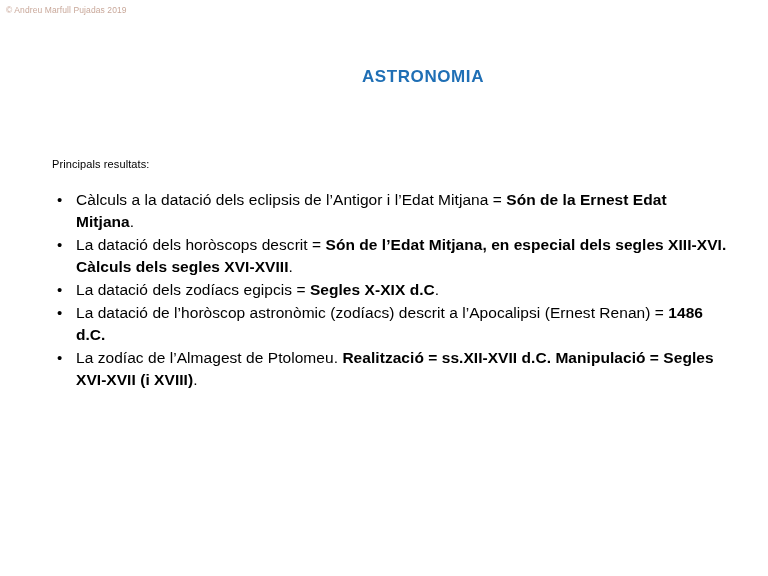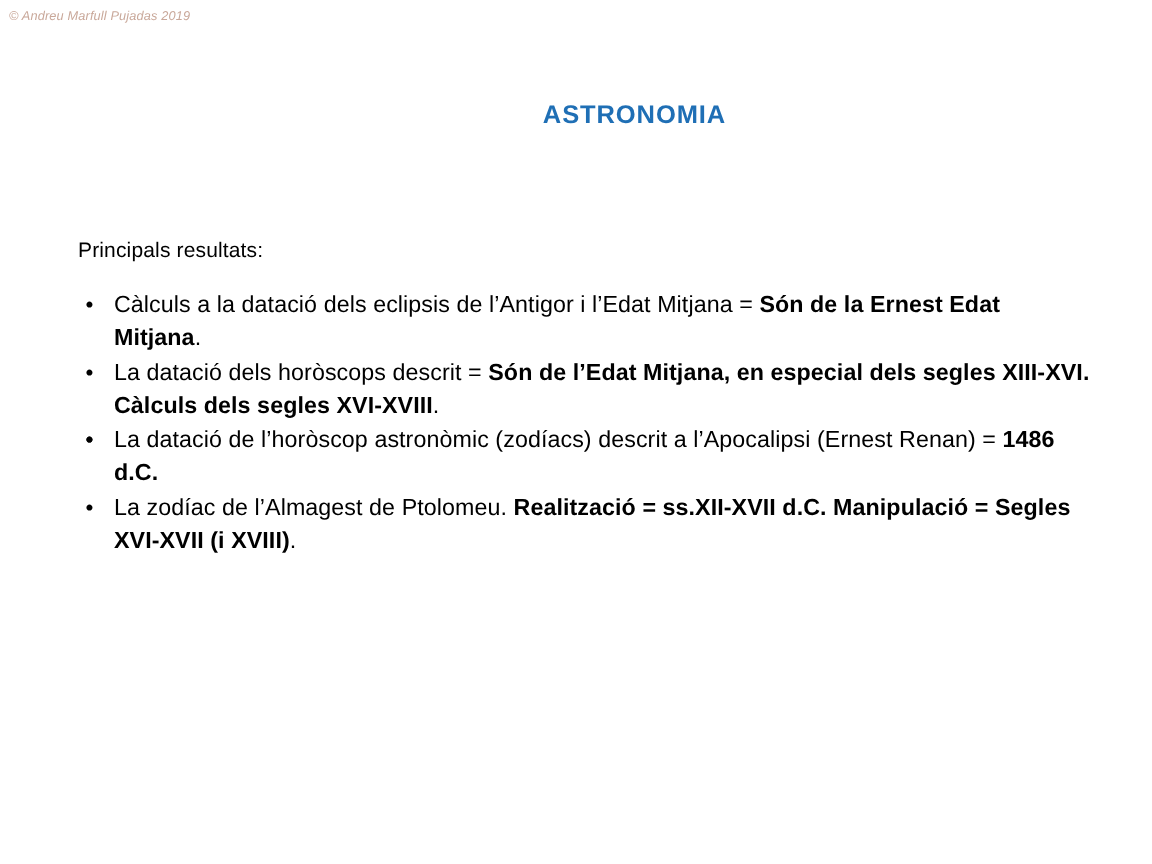--- a/index.html
+++ b/index.html
@@ -22,21 +22,20 @@
     box-sizing: border-box;
   }
   .copyright {
     position: absolute;
     top: 5px;
     left: 6px;
     font-size: 8.5px;
     color: #c9a89a;
     letter-spacing: 0.1px;
     font-family: "Liberation Sans", sans-serif;
-    font-style: italic;
   }
   .title-block {
     position: absolute;
     top: 66px;
     left: 0;
     width: 768px;
     text-align: center;
     margin-left: 39px;
   }
   .title-main {
@@ -52,21 +51,21 @@
     color: #1f6fb5;
     line-height: 24px;
   }
   .body-block {
     position: absolute;
     top: 158px;
     left: 52px;
     width: 676px;
   }
   .intro {
-    font-size: 14px;
+    font-size: 11px;
     color: #000;
     margin-bottom: 19px;
     letter-spacing: 0.1px;
   }
   ul.bullets {
     list-style: none;
     margin: 0;
     padding: 0;
   }
   ul.bullets > li {
@@ -97,19 +96,19 @@
 
   <div class="title-block">
     <div class="title-main">ASTRONOMIA</div>
   </div>
 
   <div class="body-block">
     <div class="intro">Principals resultats:</div>
     <ul class="bullets">
         <li><span class="dot">•</span><span><span>Càlculs a la datació dels eclipsis de l’Antigor i l’Edat Mitjana = </span><span class="b">Són de la Ernest Edat Mitjana</span><span>.</span></span></li>
         <li><span class="dot">•</span><span><span>La datació dels horòscops descrit = </span><span class="b">Són de l’Edat Mitjana, en especial dels segles XIII-XVI. Càlculs dels segles XVI-XVIII</span><span>.</span></span></li>
-        <li><span class="dot">•</span></li>
+        <li><span class="dot">•</span><span><span>La datació dels zodíacs egipcis = </span><span class="b">Segles X-XIX d.C</span><span>.</span></span></li>
         <li><span class="dot">•</span><span><span>La datació de l’horòscop astronòmic (zodíacs) descrit a l’Apocalipsi (Ernest Renan) = </span><span class="b">1486 d.C.</span></span></li>
         <li><span class="dot">•</span><span><span>La zodíac de l’Almagest de Ptolomeu. </span><span class="b">Realització = ss.XII-XVII d.C. Manipulació = Segles XVI-XVII  (i XVIII)</span><span>.</span></span></li>
       </ul>
   </div>
 
 </div>
 
 </body></html>

